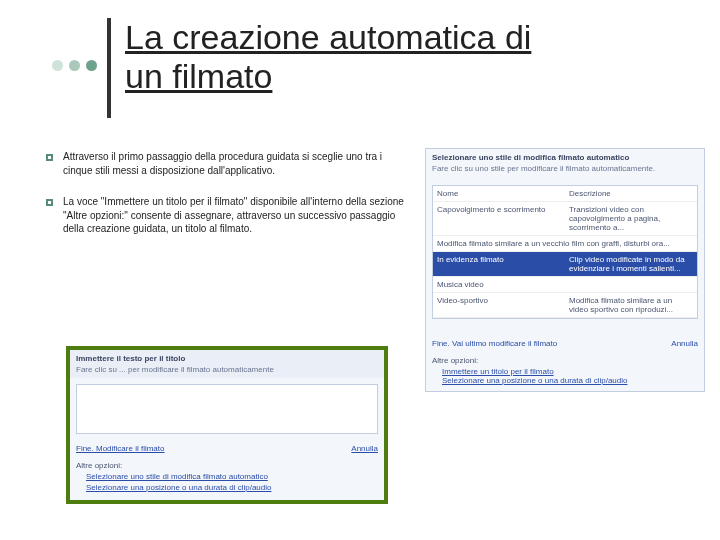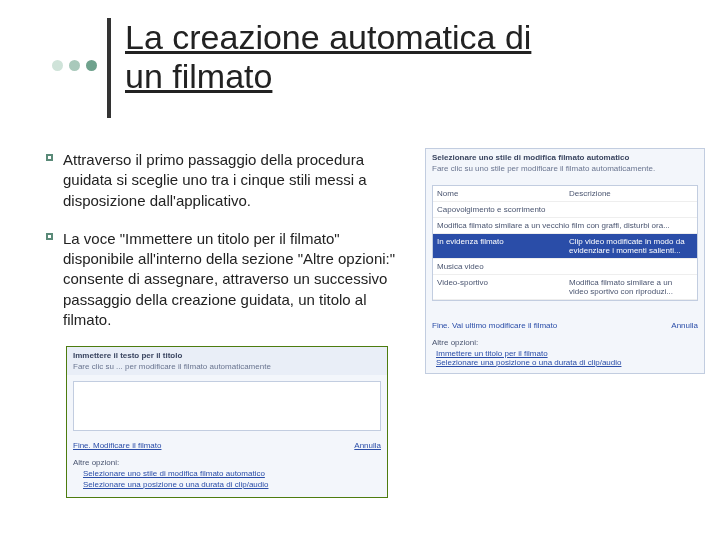--- a/index.html
+++ b/index.html
@@ -12,39 +12,39 @@
   .b1 { background: #cfe3d9; }
   .b2 { background: #a9c9bb; }
   .b3 { background: #6fa28d; }
   .vline { width: 4px; background: #333; height: 100px; margin-right: 14px; }
   .title { font-size: 34px; font-weight: 400; color: #222; line-height: 1.15; max-width: 420px; text-decoration: underline; }
 
   
   .body { position: absolute; left: 46px; top: 150px; width: 360px; }
   .item { display: flex; margin-bottom: 18px; }
   .sq { width: 7px; height: 7px; border: 2px solid #5a8a78; margin-top: 4px; margin-right: 10px; flex-shrink: 0; }
-  .txt { font-size: 15px; color: #222; line-height: 1.35; }
+  .txt { font-size: 10px; color: #222; line-height: 1.35; }
 
   
   .wiz1 { position: absolute; left: 425px; top: 148px; width: 280px; border: 1px solid #c2cde0; background: #f3f6fb; font-size: 8px; color: #4a5570; }
   .wiz1 .hdr { padding: 4px 6px 2px; font-weight: 700; color: #3a4560; }
   .wiz1 .sub { padding: 0 6px 4px; color: #6a7590; }
   .wiz1 .listbox { margin: 8px 6px; background: #fff; border: 1px solid #c2cde0; }
   .wiz1 .row { display: flex; }
   .wiz1 .cell { padding: 3px 4px; flex: 1; border-bottom: 1px solid #eee; color: #4a5570; }
   .wiz1 .sel { background: #2a4da8; color: #fff; }
   .wiz1 .spacer { height: 8px; }
   .wiz1 .nav { padding: 4px 6px; display: flex; justify-content: space-between; color: #2a4da8; }
   .wiz1 .link { cursor: pointer; }
   .wiz1 .opts { padding: 4px 6px 6px; }
   .wiz1 .optlabel { font-weight: 400; color: #4a5570; margin-bottom: 2px; }
-  .wiz1 .optlink { color: #2a4da8; text-decoration: underline; margin-left: 4px; display: block; }
+  .wiz1 .optlink { color: #2a4da8; text-decoration: underline; margin-left: 10px; display: block; }
 
   
-  .wiz2 { position: absolute; left: 66px; top: 346px; width: 322px; border: 1px solid #4d7c0f; background: #f3f6fb; font-size: 8px; color: #4a5570; }
+  .wiz2 { position: absolute; left: 66px; top: 346px; width: 322px; border: 4px solid #4d7c0f; background: #f3f6fb; font-size: 8px; color: #4a5570; }
   .wiz2 .hdr { padding: 4px 6px 2px; font-weight: 700; color: #3a4560; background: #e9eef7; }
   .wiz2 .sub { padding: 0 6px 4px; color: #6a7590; background: #e9eef7; }
   .wiz2 .input { margin: 6px 6px; height: 50px; background: #fff; border: 1px solid #c2cde0; }
   .wiz2 .nav { padding: 4px 6px; display: flex; justify-content: space-between; color: #2a4da8; }
   .wiz2 .link { text-decoration: underline; cursor: pointer; }
   .wiz2 .opts { padding: 4px 6px 6px; }
   .wiz2 .optlabel { color: #4a5570; margin-bottom: 2px; }
   .wiz2 .optlink { color: #2a4da8; text-decoration: underline; margin-left: 10px; display: block; margin-bottom: 2px; }
 </style>
 </head>
@@ -74,20 +74,21 @@
 <div class="wiz1">
   <div class="hdr">Selezionare uno stile di modifica filmato automatico</div>
   <div class="sub">Fare clic su uno stile per modificare il filmato automaticamente.</div>
   <div class="listbox">
     <div class="row">
         <div class="cell">Nome</div>
         <div class="cell">Descrizione</div>
       </div>
     <div class="row">
         <div class="cell">Capovolgimento e scorrimento</div>
+        <div class="cell">Transizioni video con capovolgimento a pagina, scorrimento a...</div>
       </div>
     <div class="row">
         <div class="cell">Modifica filmato similare a un vecchio film con graffi, disturbi ora...</div>
       </div>
     <div class="row">
         <div class="cell sel">In evidenza filmato</div>
         <div class="cell sel">Clip video modificate in modo da evidenziare i momenti salienti...</div>
       </div>
     <div class="row">
         <div class="cell">Musica video</div>

